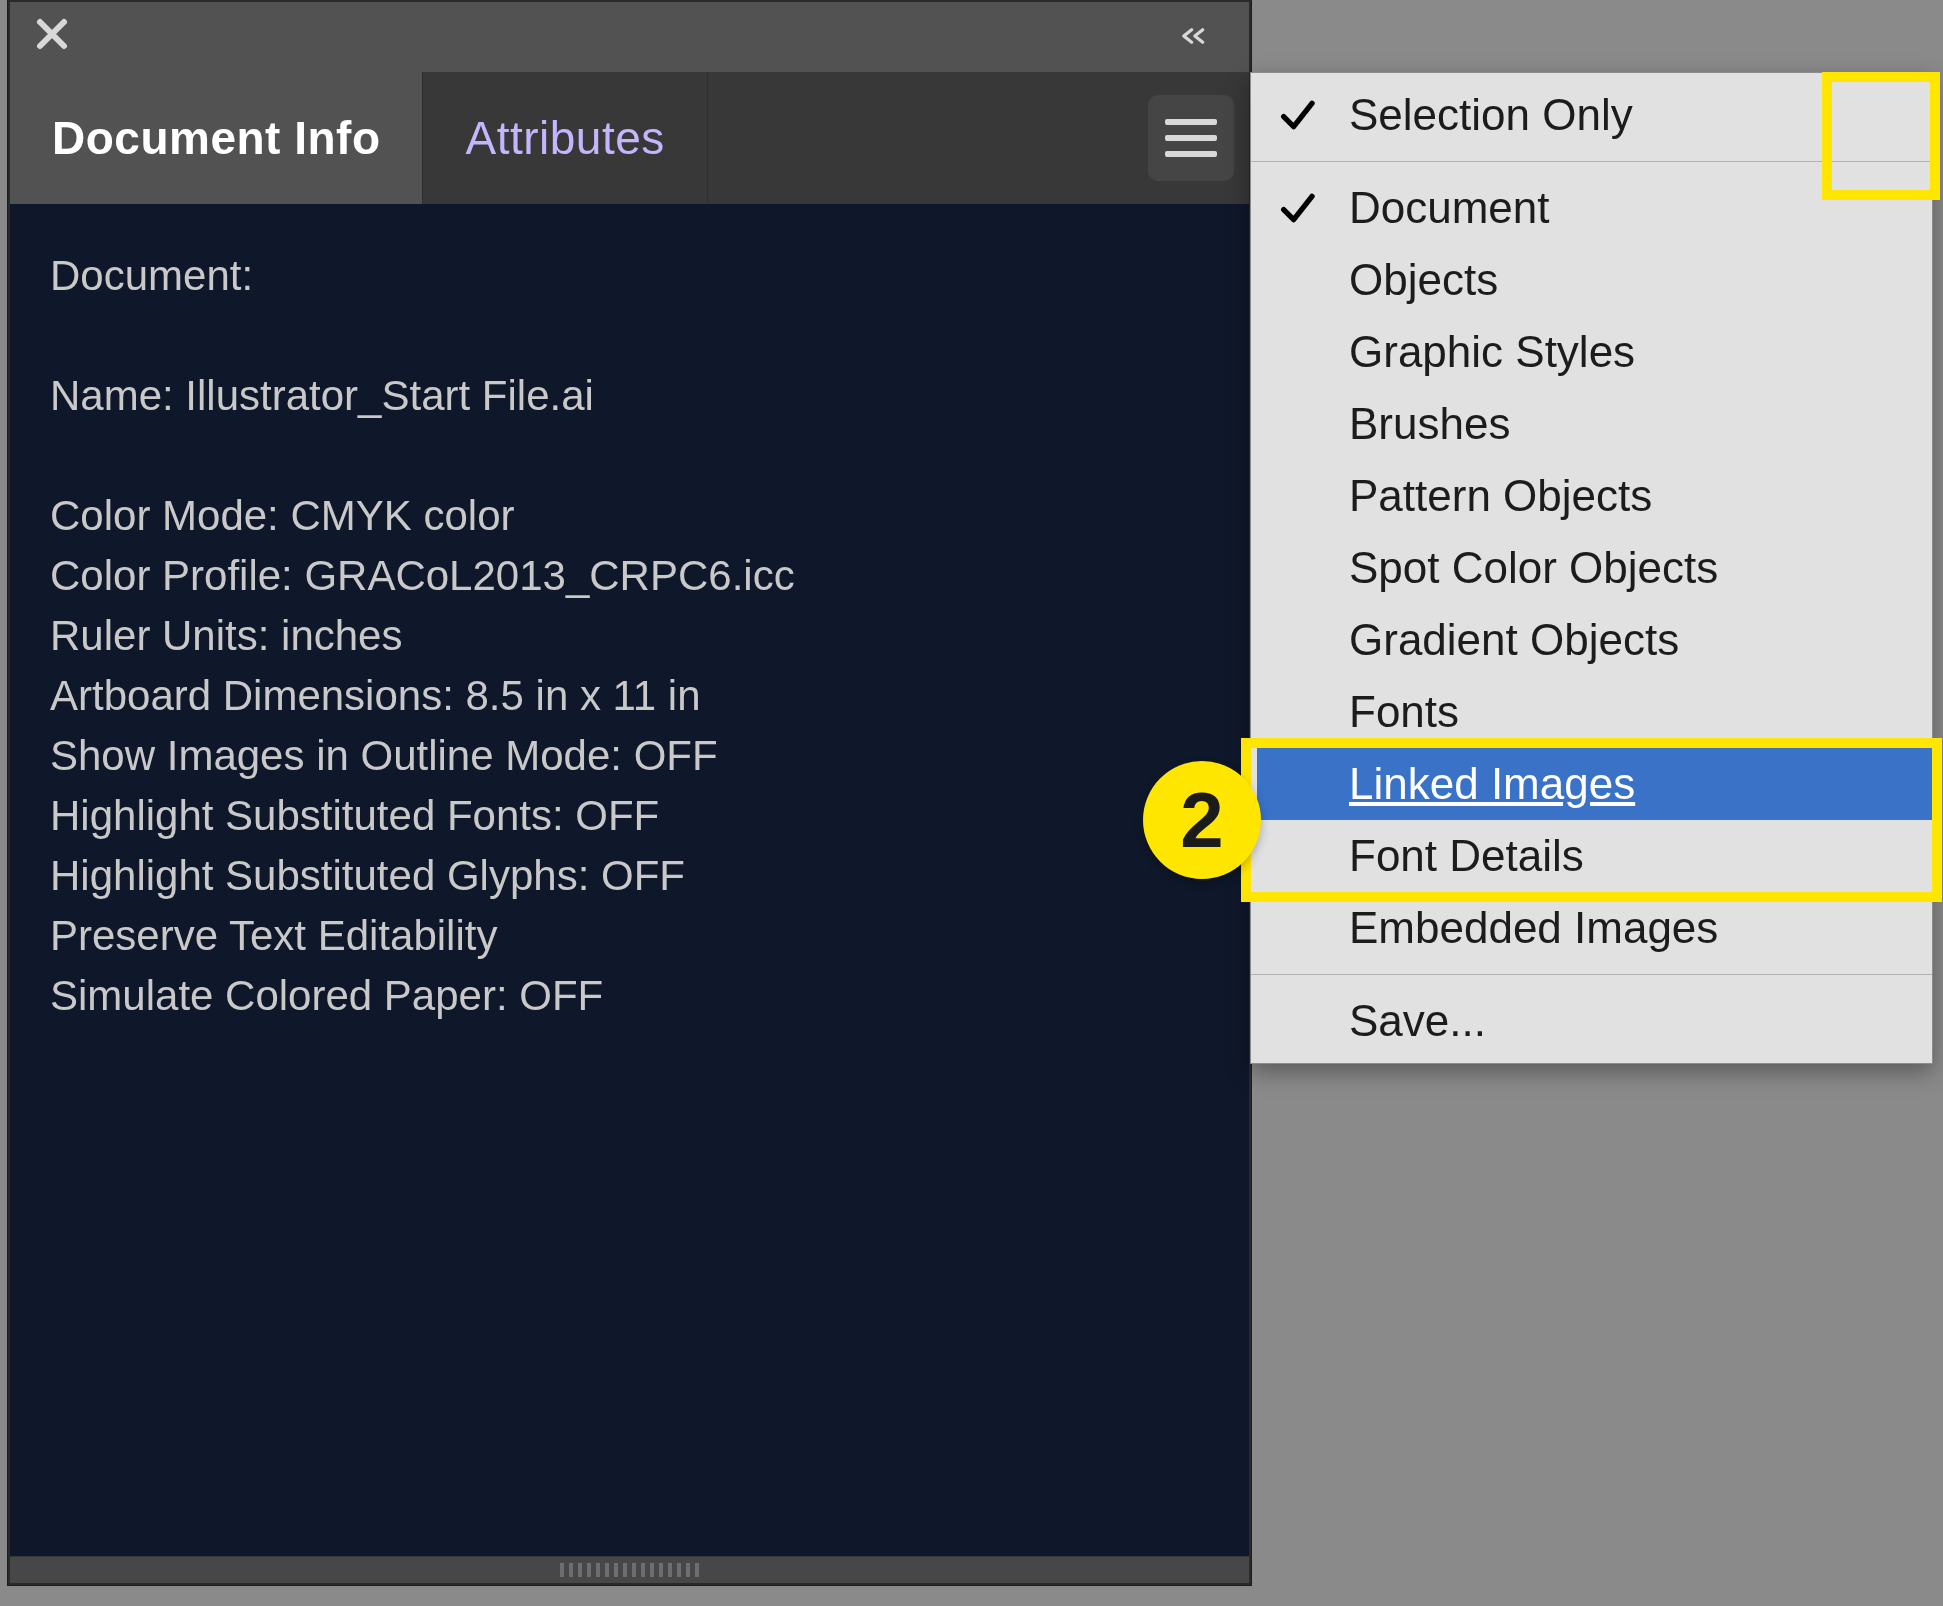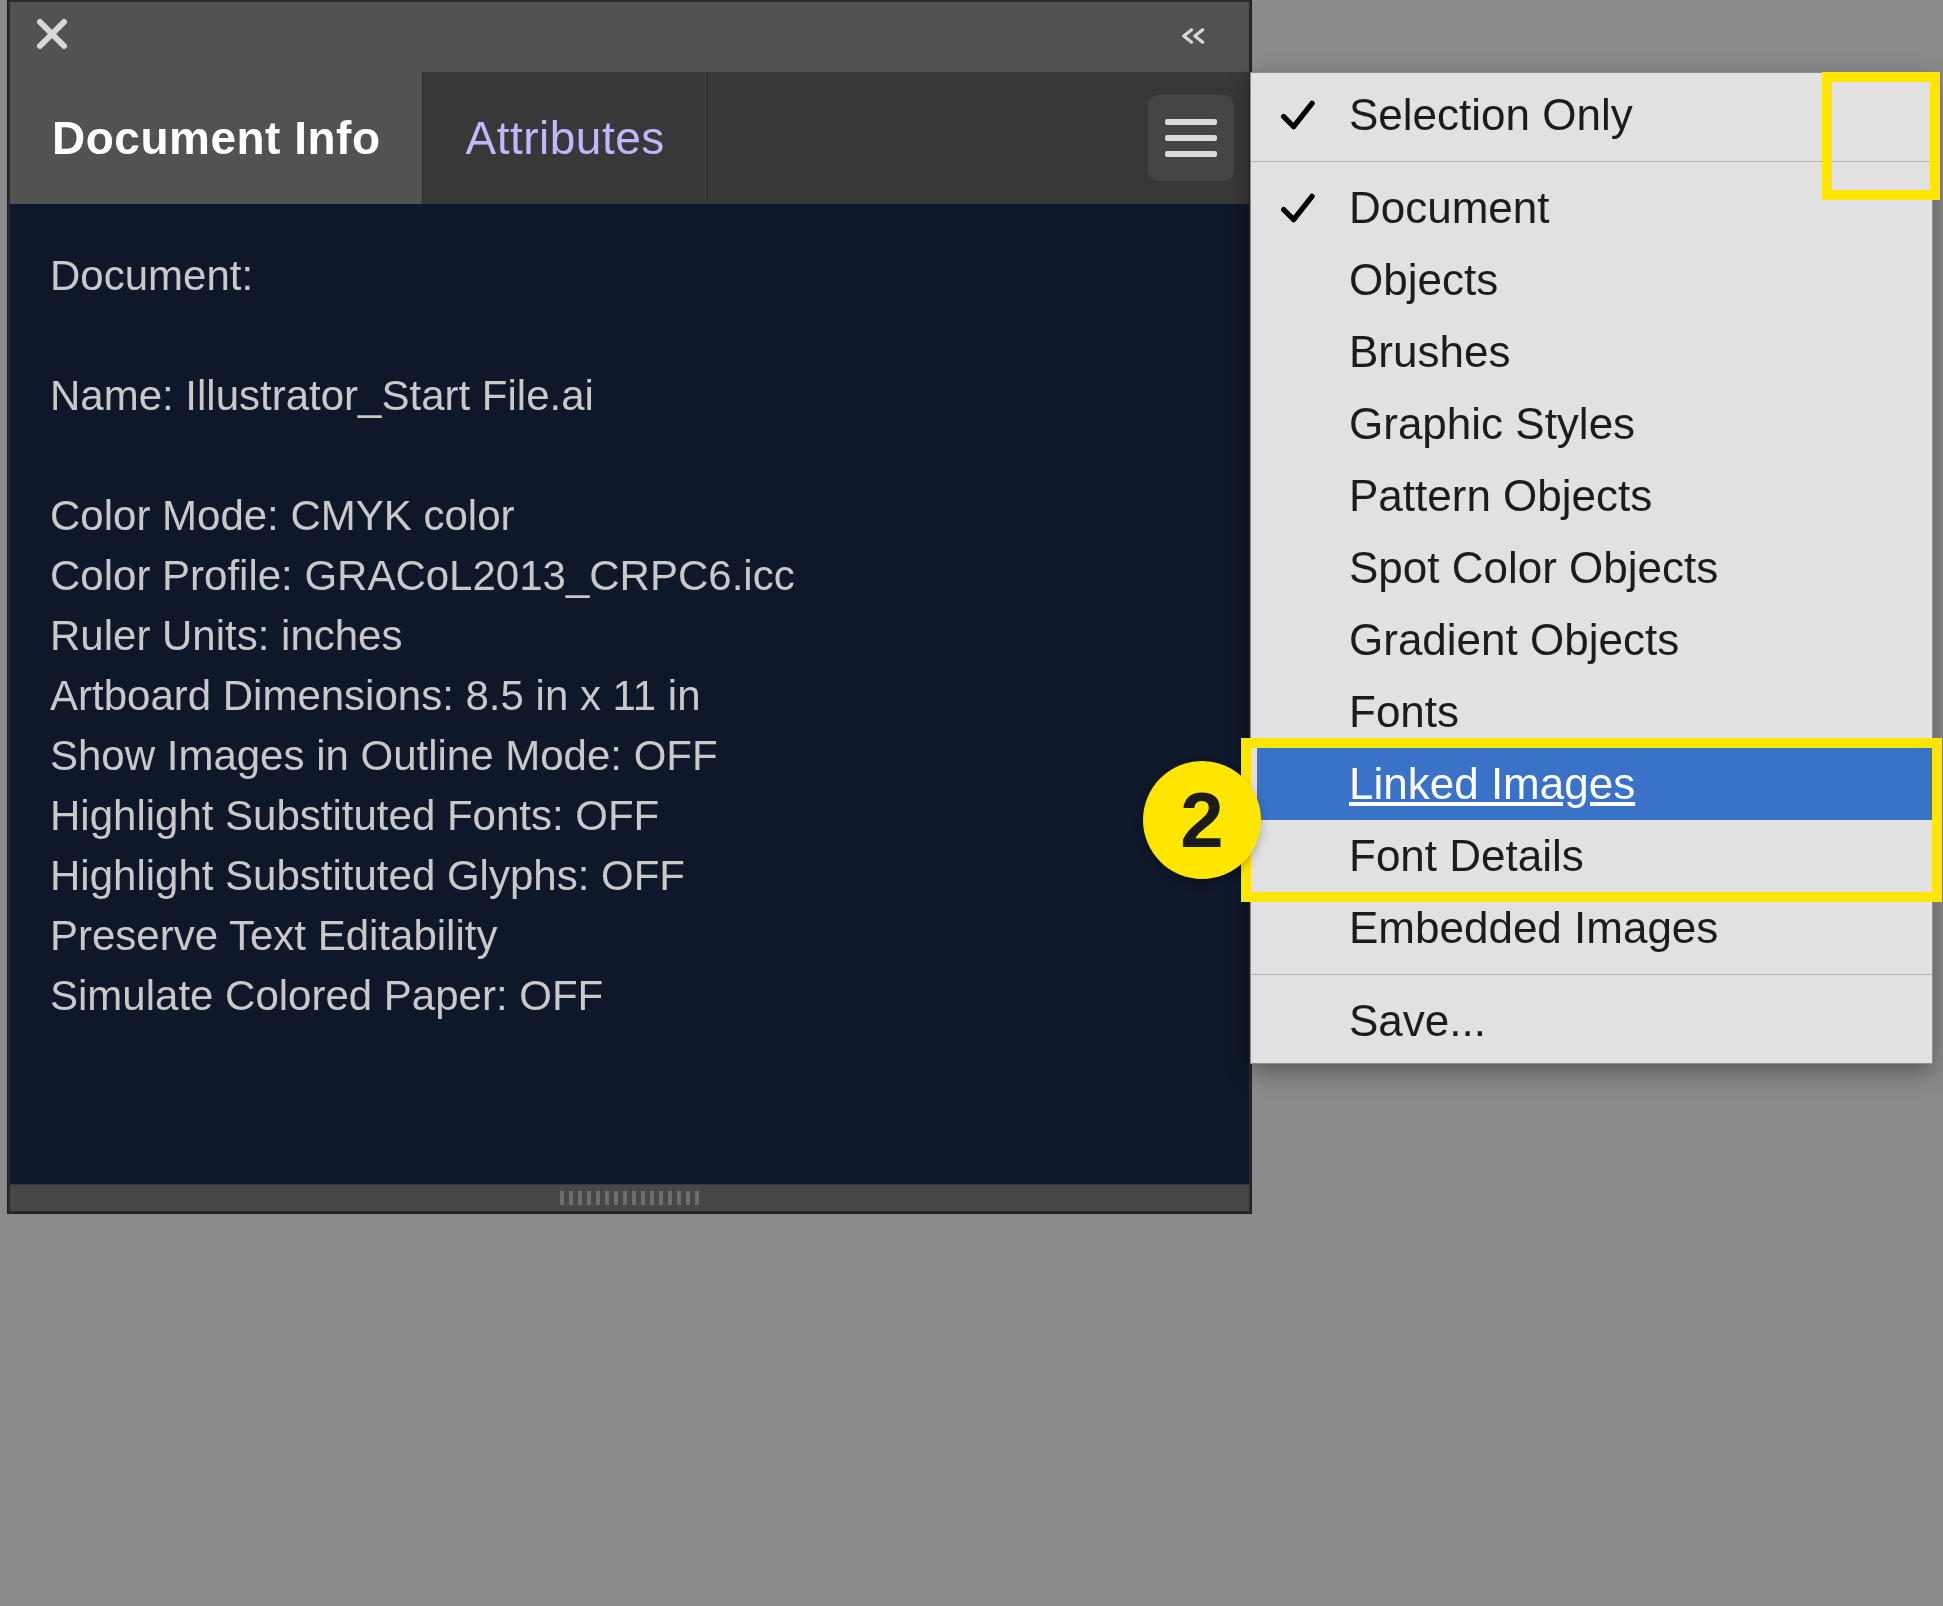--- a/index.html
+++ b/index.html
@@ -18,21 +18,21 @@
     width: 1943px;
     height: 1606px;
   }
 
   
   .panel-host {
     position: absolute;
     left: 8px;
     top: 0px;
     width: 1243px;   
-    height: 1213px;
+    height: 1585px;
     background: #434343;
     border: 2px solid #2a2a2a;
     box-shadow: 0 0 0 1px #1d1d1d;
     box-sizing: border-box;
   }
 
   
   .panel-titlebar {
     position: absolute;
     left: 0;
@@ -332,24 +332,24 @@
         <svg viewBox="0 0 24 24">
             <path class="svg-stroke" style="stroke:#000;stroke-width:3.2" d="M4 13 L10 19 L21 5"></path>
           </svg>
       </span>
       <span>Document</span>
     </div>
     <div class="menu-item">
       <span>Objects</span>
     </div>
     <div class="menu-item">
+      <span>Graphic Styles</span>
+    </div>
+    <div class="menu-item">
       <span>Brushes</span>
-    </div>
-    <div class="menu-item">
-      <span>Graphic Styles</span>
     </div>
     <div class="menu-item">
       <span>Pattern Objects</span>
     </div>
     <div class="menu-item">
       <span>Spot Color Objects</span>
     </div>
     <div class="menu-item">
       <span>Gradient Objects</span>
     </div>

